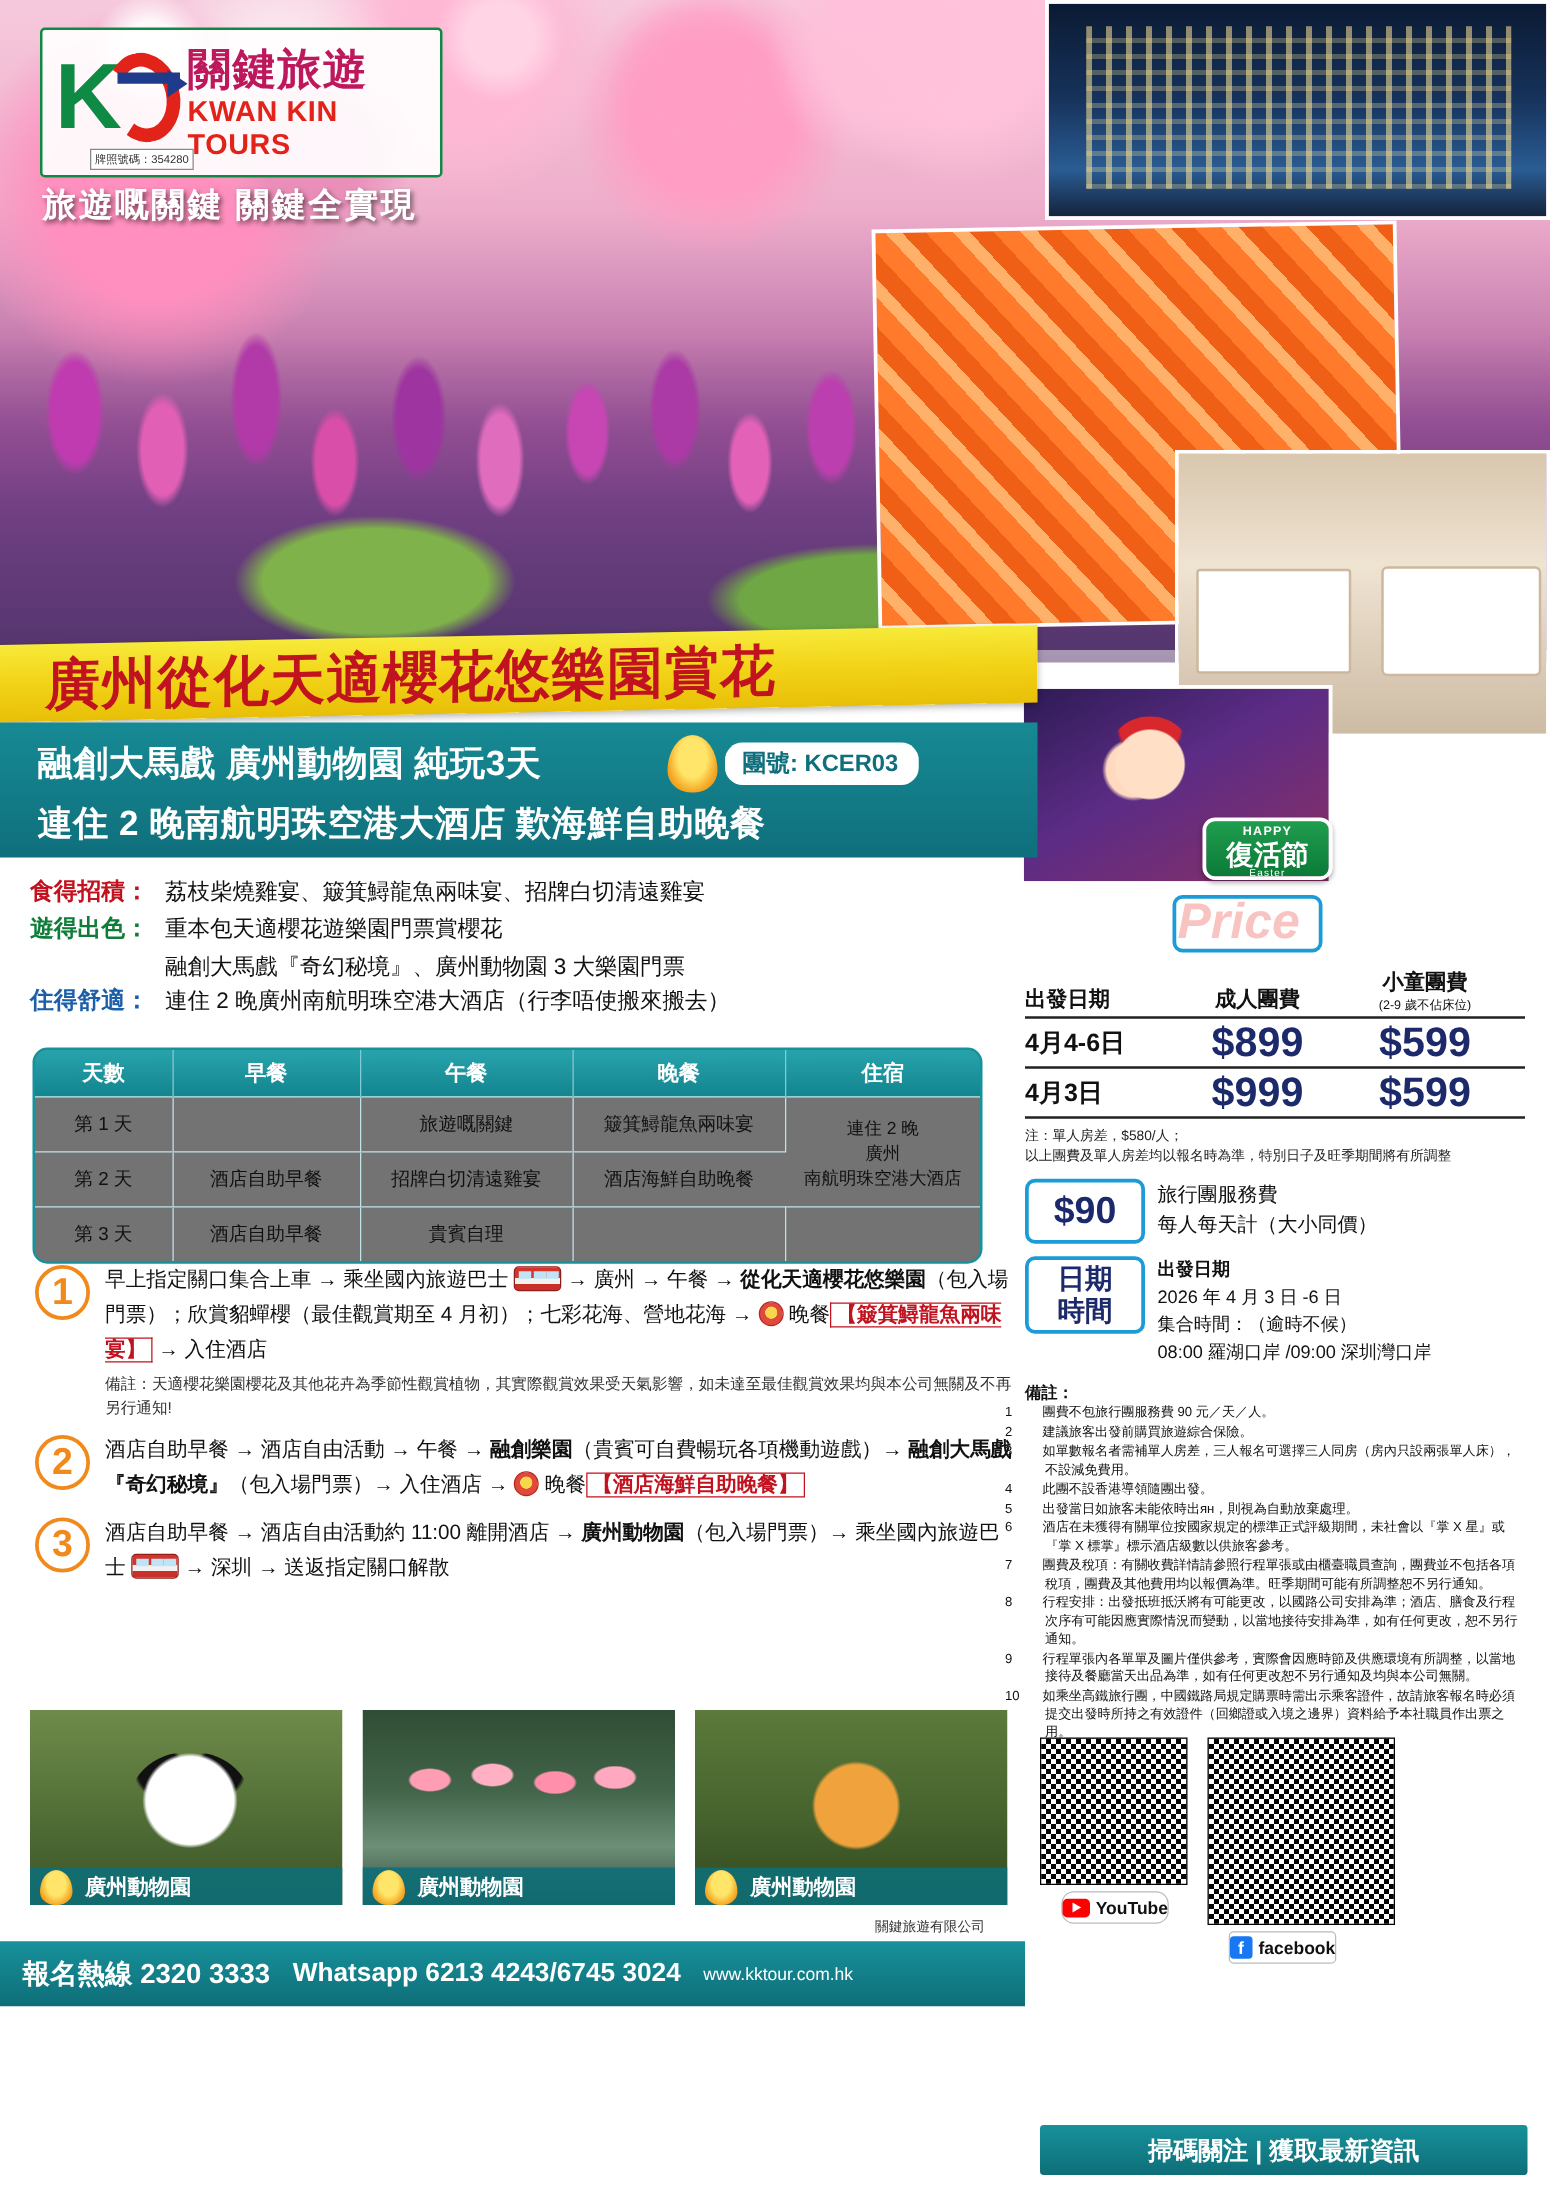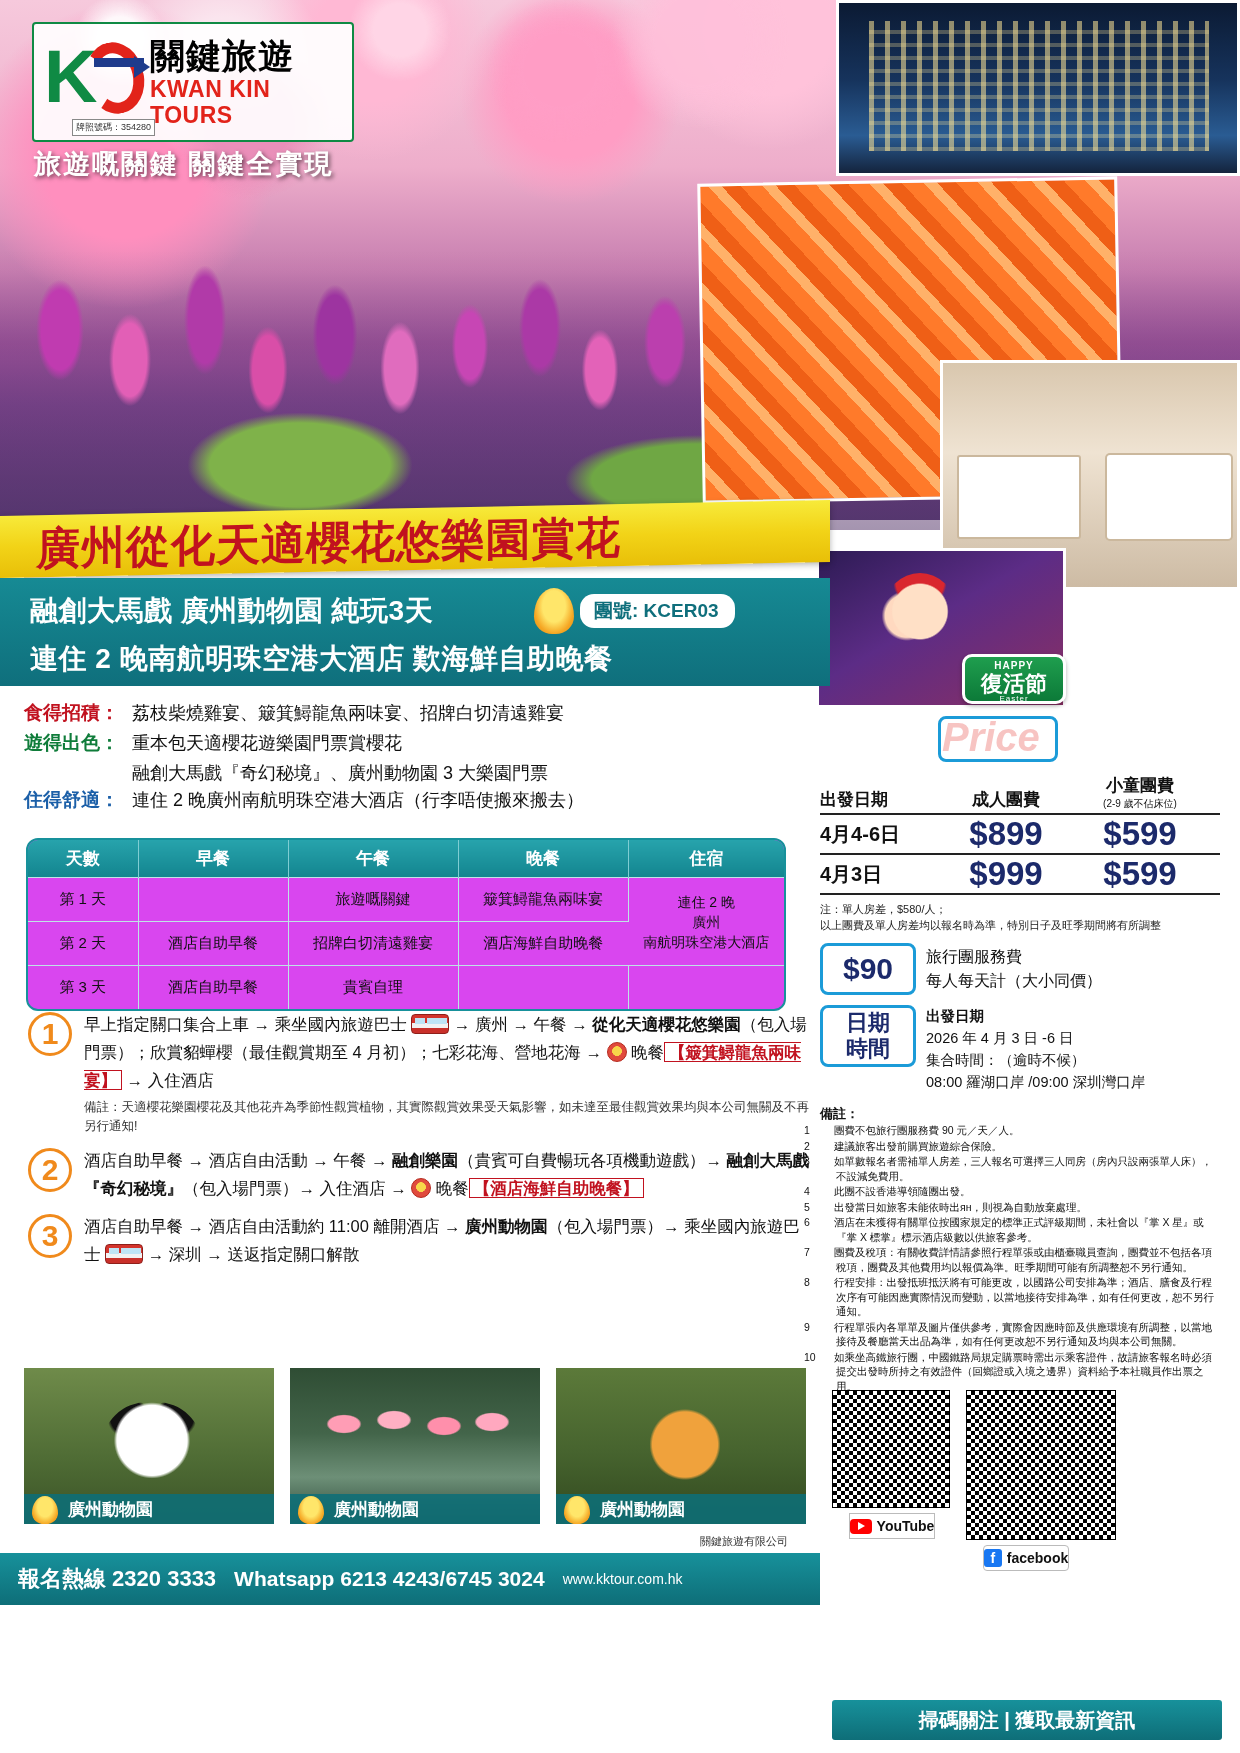--- a/index.html
+++ b/index.html
@@ -77,21 +77,21 @@
     position: absolute; left: 52px; top: 22px; width: 50px; height: 0;
     border-top: 9px solid #1f3b8c;
   }
   .logo-mark .arrow:after {
     content:""; position: absolute; right: -6px; top: -11px;
     border-left: 16px solid #1f3b8c;
     border-top: 11px solid transparent;
     border-bottom: 11px solid transparent;
   }
   .logo-text { margin-left: 4px; }
-  .logo-cn { font-size: 35px; font-weight: 700; color: #000000; letter-spacing: 1px; line-height: 40px;}
+  .logo-cn { font-size: 35px; font-weight: 700; color: #be185d; letter-spacing: 1px; line-height: 40px;}
   .logo-en { font-size: 23px; font-weight: 700; color: #e2231a; letter-spacing: .5px; line-height: 26px;}
   .licence {
     position: absolute; left: 38px; bottom: 4px; font-size: 9px; color: #333;
     border: 1px solid #888; padding: 1px 3px; background: #fff;
   }
   .slogan {
     position: absolute; left: 34px; top: 146px;
     font-size: 27px; font-weight: 700; color: #ffffff;
     text-shadow: 2px 2px 4px rgba(0,0,0,.55);
     letter-spacing: 2px;
@@ -193,21 +193,21 @@
   .feat-key { width: 108px; font-size: 19px; font-weight: 700; color: #c1121f; flex: 0 0 auto; }
   .feat-key.green { color: #0f7c3a; }
   .feat-key.blue { color: #1b5fa8; }
   .feat-val { font-size: 18px; color: #111; line-height: 26px; }
   .feat-sub { font-size: 18px; color: #111; line-height: 27px; margin-left: 108px;}
 
   
   .tbl-wrap {
     position: absolute; left: 26px; top: 838px; width: 760px;
     border: 2px solid #17919b; border-radius: 12px; overflow: hidden;
-    background: #d946ef;
+    background: #737373;
   }
   table.itin { width: 100%; border-collapse: collapse; }
   table.itin th {
     background: linear-gradient(180deg,#27a3ac,#13858f);
     color: #fff; font-size: 17px; font-weight: 700; padding: 7px 4px;
     border-right: 1px solid #7fcdd3;
   }
   table.itin th:last-child { border-right: 0; }
   table.itin td {
     font-size: 15px; color: #111; text-align: center; padding: 12px 4px;
@@ -318,21 +318,21 @@
       repeating-linear-gradient(0deg, #000 0 4px, #fff 4px 8px);
     background-blend-mode: difference;
   }
   .qr.big { width: 150px; height: 150px; }
   .qr-label {
     margin-top: 4px; height: 28px; display:flex; align-items:center; justify-content:center;
     font-size: 14px; font-weight: 700; color: #111;
   }
   .yt-pill {
     display:flex; align-items:center; justify-content:center; gap:5px;
-    border: 1px solid #bbb; border-radius: 0; height: 26px; background:#fff;
+    border: 1px solid #bbb; border-radius: 10px; height: 26px; background:#fff;
   }
   .yt-ico { width: 22px; height: 15px; background: #ff0000; border-radius: 4px; position: relative;}
   .yt-ico:after{content:""; position:absolute; left:8px; top:3.5px; border-left:7px solid #fff; border-top:4px solid transparent; border-bottom:4px solid transparent;}
   .fb-pill {
     display:flex; align-items:center; justify-content:center; gap:5px;
     border: 1px solid #bbb; border-radius: 4px; height: 26px; background:#fff;
   }
   .fb-ico { width: 18px; height: 18px; background:#1877f2; border-radius:3px; color:#fff; font-weight:700; font-size:14px; text-align:center; line-height:18px;}
   .scan-bar {
     position: absolute; left: 832px; top: 1700px; width: 390px; height: 40px;

